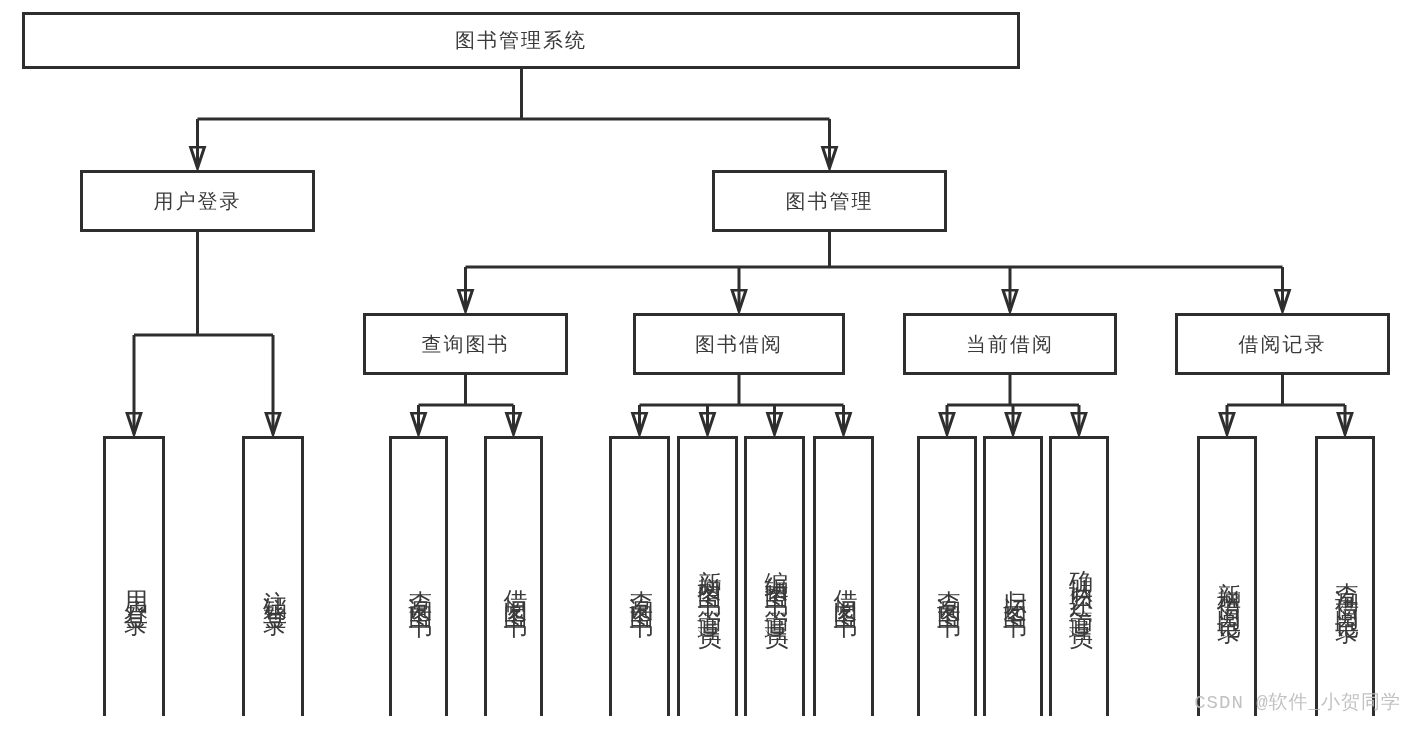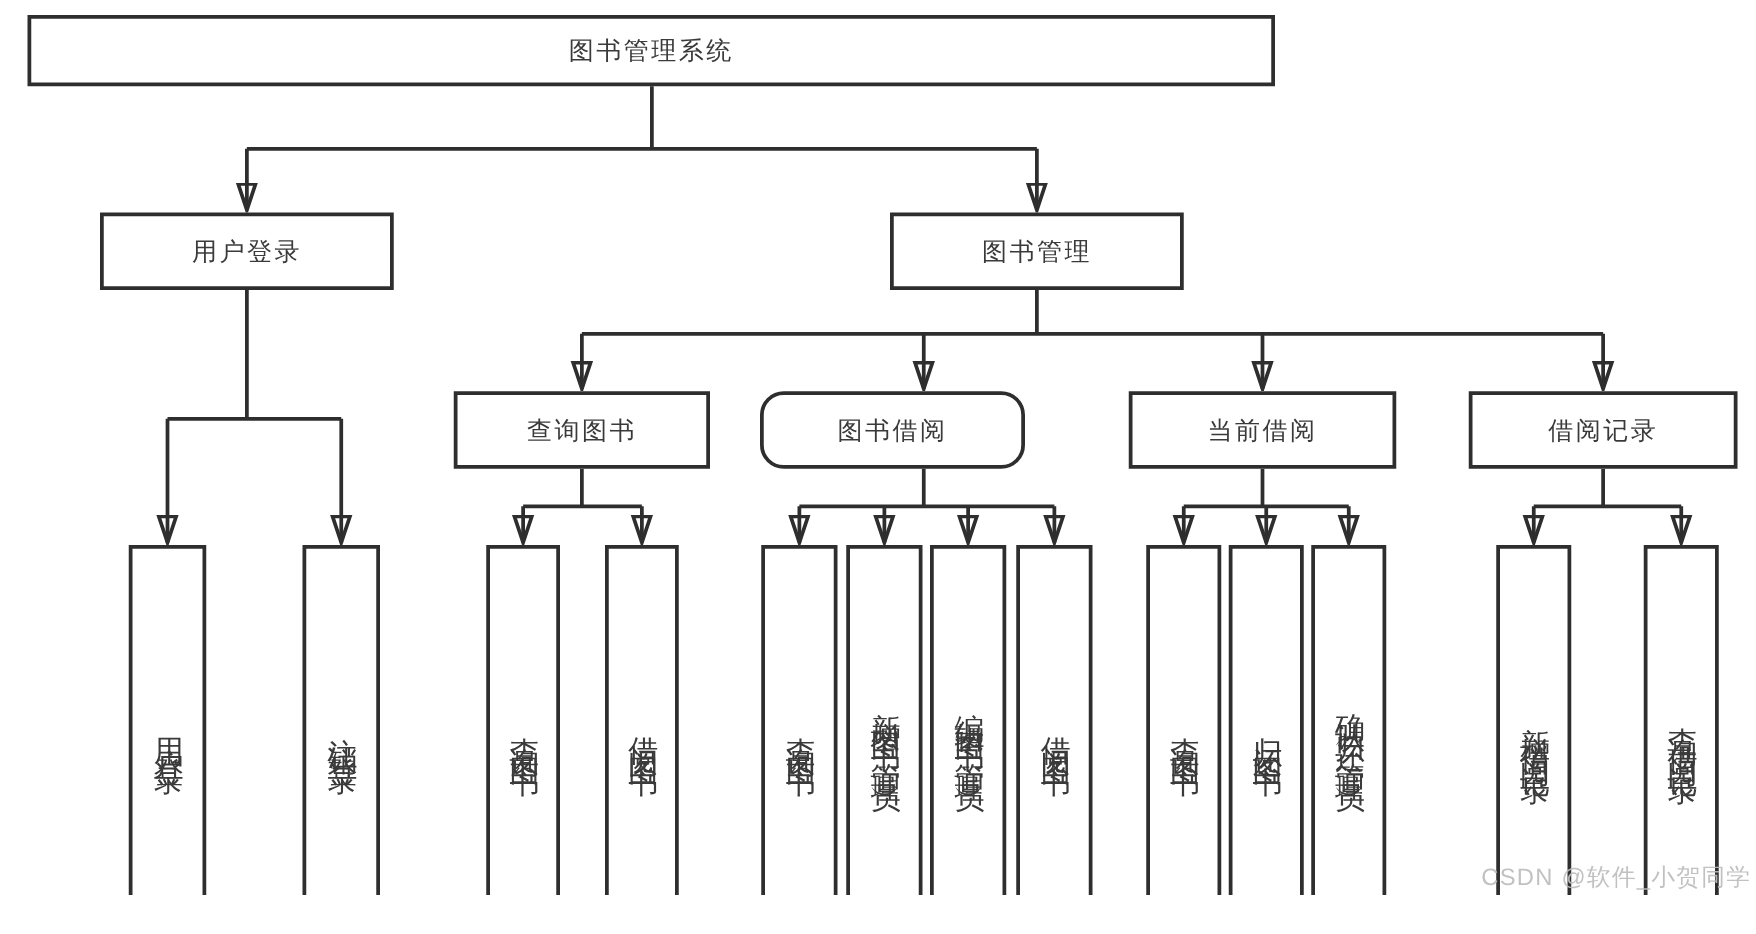--- a/index.html
+++ b/index.html
@@ -1,21 +1,21 @@
 <!DOCTYPE html>
 <html><head>
 <meta charset="utf-8">
 <style>
   html, body { margin: 0; padding: 0; background: #ffffff; }
   .canvas {
     position: relative;
     width: 1405px;
     height: 716px;
     background: #ffffff;
-    font-family: Liberation Sans, sans-serif;
+    font-family: Liberation Mono, monospace;
     overflow: hidden;
   }
   .connector-layer {
     position: absolute;
     left: 0; top: 0;
     width: 1405px; height: 747px;
     pointer-events: none;
   }
   .connector-layer path { stroke: #2e2e2e; stroke-width: 3; fill: none; }
   .hbox {
@@ -113,21 +113,21 @@
     <path d="M1227 405 V434" marker-end="url(#arr)"></path>
     <path d="M1345 405 V434" marker-end="url(#arr)"></path>
   </svg>
 
   <div class="hbox" style="left:22px; top:12px; width:998px; height:57px;">图书管理系统</div>
 
   <div class="hbox" style="left:80px; top:170px; width:235px; height:62px;">用户登录</div>
   <div class="hbox" style="left:712px; top:170px; width:235px; height:62px;">图书管理</div>
 
   <div class="hbox" style="left:363px; top:313px; width:205px; height:62px;">查询图书</div>
-  <div class="hbox" style="left:608px; top:313px; width:212px; height:62px;border-radius:19px;">图书借阅</div>
+  <div class="hbox" style="left:633px; top:313px; width:212px; height:62px;">图书借阅</div>
   <div class="hbox" style="left:903px; top:313px; width:214px; height:62px;">当前借阅</div>
   <div class="hbox" style="left:1175px; top:313px; width:215px; height:62px;">借阅记录</div>
 
   <div class="vbox" style="left:103px; width:62px;">
     <span class="vtext">用户登录</span>
   </div>
   <div class="vbox" style="left:242px; width:62px;">
     <span class="vtext">注销登录</span>
   </div>
 

